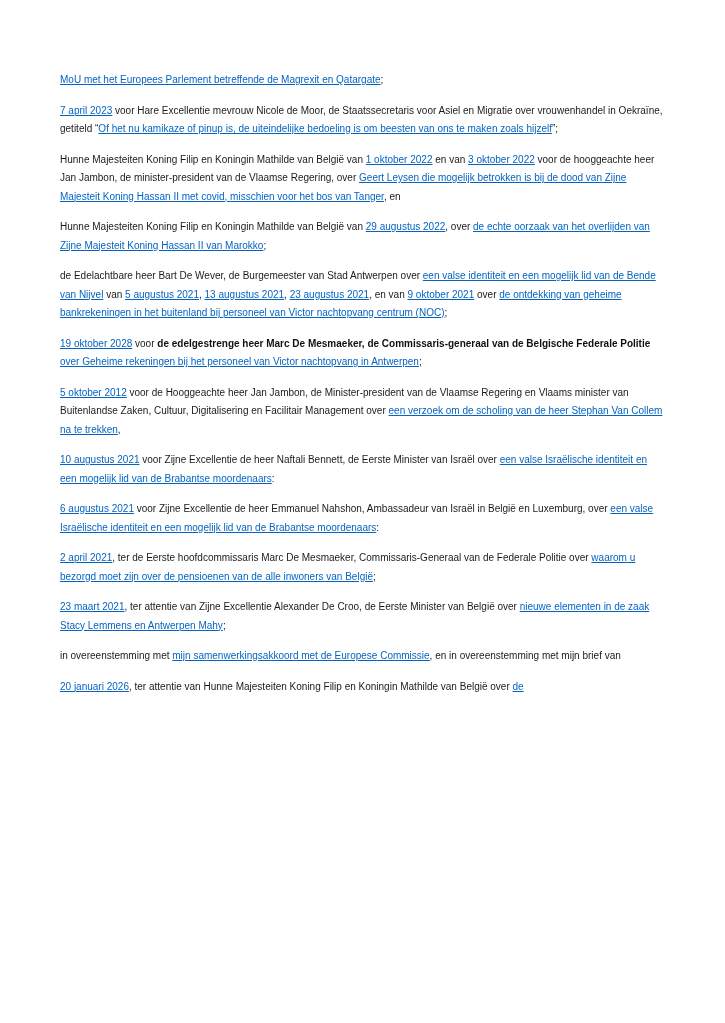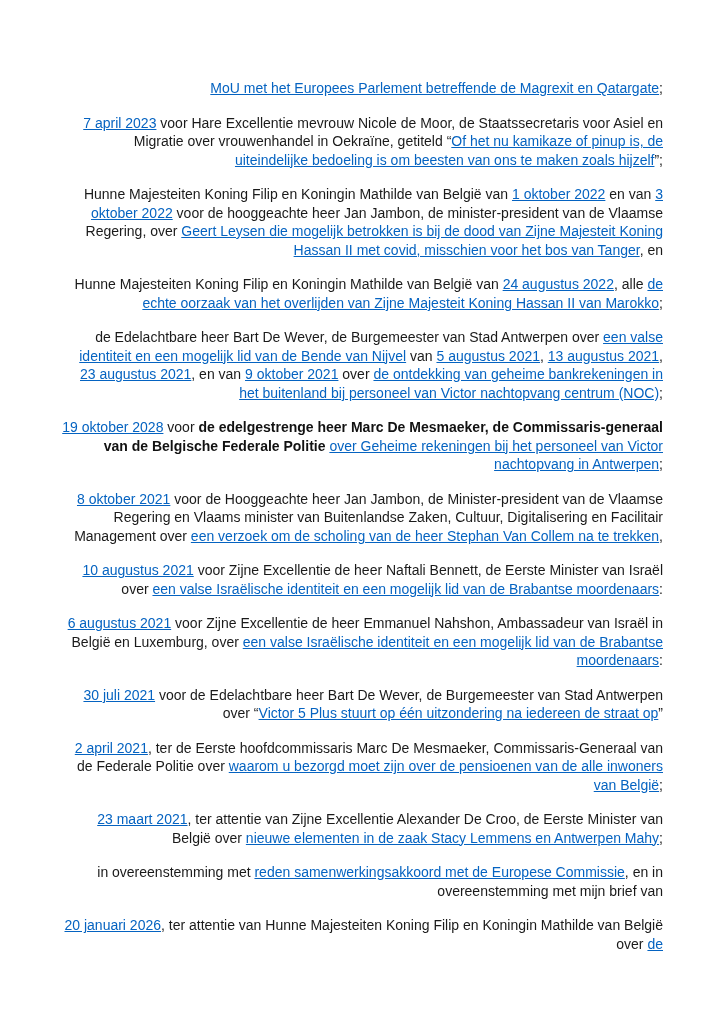--- a/index.html
+++ b/index.html
@@ -10,49 +10,48 @@
     background: var(--bg-color);
     font-family: "Liberation Sans", sans-serif;
     overflow: hidden;
   }
   .page {
     width: 725px; height: 1023px;
     padding: 63px 62px 0 60px;
   }
   .content { width: 603px; }
   .content p {
-    margin: 16px 0 12px 0;
-    font-size: 14px;
+    margin: 8px 0 12px 0;
+    font-size: 10px;
     line-height: 18.5px;
     color: var(--text-color);
-    text-align: right;
+    text-align: left;
   }
   .content a.lnk {
     color: var(--link-color);
     text-decoration: underline;
     cursor: pointer;
   }
   .content span.bold {
     font-weight: bold;
     color: #111111;
   }
 </style>
 </head>
 <body>
 
 <div class="page">
   <div class="content">
       <p><a class="lnk" href="#">MoU met het Europees Parlement betreffende de Magrexit en Qatargate</a><span>;</span></p>
       <p><a class="lnk" href="#">7 april 2023</a><span> voor Hare Excellentie mevrouw Nicole de Moor, de Staatssecretaris voor Asiel en Migratie over vrouwenhandel in Oekraïne, getiteld “</span><a class="lnk" href="#">Of het nu kamikaze of pinup is, de uiteindelijke bedoeling is om beesten van ons te maken zoals hijzelf</a><span>”;</span></p>
       <p><span>Hunne Majesteiten Koning Filip en Koningin Mathilde van België van </span><a class="lnk" href="#">1 oktober 2022</a><span>  en van </span><a class="lnk" href="#">3 oktober 2022</a><span> voor de hooggeachte heer Jan Jambon, de minister-president van de Vlaamse Regering, over </span><a class="lnk" href="#">Geert Leysen die mogelijk betrokken is bij de dood van Zijne Majesteit Koning Hassan II met covid, misschien voor het bos van Tanger</a><span>, en</span></p>
-      <p><span>Hunne Majesteiten Koning Filip en Koningin Mathilde van België van </span><a class="lnk" href="#">24 augustus 2022</a><span>, alle </span><a class="lnk" href="#">de echte oorzaak van het overlijden van Zijne Majesteit Koning Hassan II van Marokko</a><span>;</span></p>
+      <p><span>Hunne Majesteiten Koning Filip en Koningin Mathilde van België van </span><a class="lnk" href="#">29 augustus 2022</a><span>, over </span><a class="lnk" href="#">de echte oorzaak van het overlijden van Zijne Majesteit Koning Hassan II van Marokko</a><span>;</span></p>
       <p><span>de Edelachtbare heer Bart De Wever, de Burgemeester van Stad Antwerpen over </span><a class="lnk" href="#">een valse identiteit en een mogelijk lid van de Bende van Nijvel</a><span> van </span><a class="lnk" href="#">5 augustus 2021</a><span>, </span><a class="lnk" href="#">13 augustus 2021</a><span>, </span><a class="lnk" href="#">23 augustus 2021</a><span>, en van </span><a class="lnk" href="#">9 oktober 2021</a><span> over </span><a class="lnk" href="#">de ontdekking van geheime bankrekeningen in het buitenland bij personeel van Victor nachtopvang centrum (NOC)</a><span>;</span></p>
       <p><a class="lnk" href="#">19 oktober 2028</a><span> voor </span><span class="bold">de edelgestrenge heer Marc De Mesmaeker, de Commissaris-generaal van de Belgische Federale Politie</span><span> </span><a class="lnk" href="#">over Geheime rekeningen bij het personeel van Victor nachtopvang in Antwerpen</a><span>;</span></p>
-      <p><a class="lnk" href="#">8 oktober 2021</a><span> voor de Hooggeachte heer Jan Jambon, de Minister-president van de Vlaamse Regering en Vlaams minister van Buitenlandse Zaken, Cultuur, Digitalisering en Facilitair Management over </span><a class="lnk" href="#">een verzoek om de scholing van de heer Stephan Van Collem na te trekken</a><span>,</span></p>
+      <p><a class="lnk" href="#">5 oktober 2012</a><span> voor de Hooggeachte heer Jan Jambon, de Minister-president van de Vlaamse Regering en Vlaams minister van Buitenlandse Zaken, Cultuur, Digitalisering en Facilitair Management over </span><a class="lnk" href="#">een verzoek om de scholing van de heer Stephan Van Collem na te trekken</a><span>,</span></p>
       <p><a class="lnk" href="#">10 augustus 2021</a><span> voor Zijne Excellentie de heer Naftali Bennett, de Eerste Minister van Israël over </span><a class="lnk" href="#">een valse Israëlische identiteit en een mogelijk lid van de Brabantse moordenaars</a><span>:</span></p>
       <p><a class="lnk" href="#">6 augustus 2021</a><span> voor Zijne Excellentie de heer Emmanuel Nahshon, Ambassadeur van Israël in België en Luxemburg, over </span><a class="lnk" href="#">een valse Israëlische identiteit en een mogelijk lid van de Brabantse moordenaars</a><span>:</span></p>
-      <p><a class="lnk" href="#">30 juli 2021</a><span> voor de Edelachtbare heer Bart De Wever, de Burgemeester van Stad Antwerpen over “</span><a class="lnk" href="#">Victor 5 Plus stuurt op één uitzondering na iedereen de straat op</a><span>”</span></p>
       <p><a class="lnk" href="#">2 april 2021</a><span>, ter de Eerste hoofdcommissaris Marc De Mesmaeker, Commissaris-Generaal van de Federale Politie over </span><a class="lnk" href="#">waarom u bezorgd moet zijn over de pensioenen van de alle inwoners van België</a><span>;</span></p>
       <p><a class="lnk" href="#">23 maart 2021</a><span>, ter attentie van Zijne Excellentie Alexander De Croo, de Eerste Minister van België over </span><a class="lnk" href="#">nieuwe elementen in de zaak Stacy Lemmens en Antwerpen Mahy</a><span>;</span></p>
-      <p><span>in overeenstemming met </span><a class="lnk" href="#">reden samenwerkingsakkoord met de Europese Commissie</a><span>, en in overeenstemming met mijn brief van</span></p>
+      <p><span>in overeenstemming met </span><a class="lnk" href="#">mijn samenwerkingsakkoord met de Europese Commissie</a><span>, en in overeenstemming met mijn brief van</span></p>
       <p><a class="lnk" href="#">20 januari 2026</a><span>, ter attentie van Hunne Majesteiten Koning Filip en Koningin Mathilde van België over </span><a class="lnk" href="#">de</a></p>
     </div>
 </div>
 
 </body></html>

